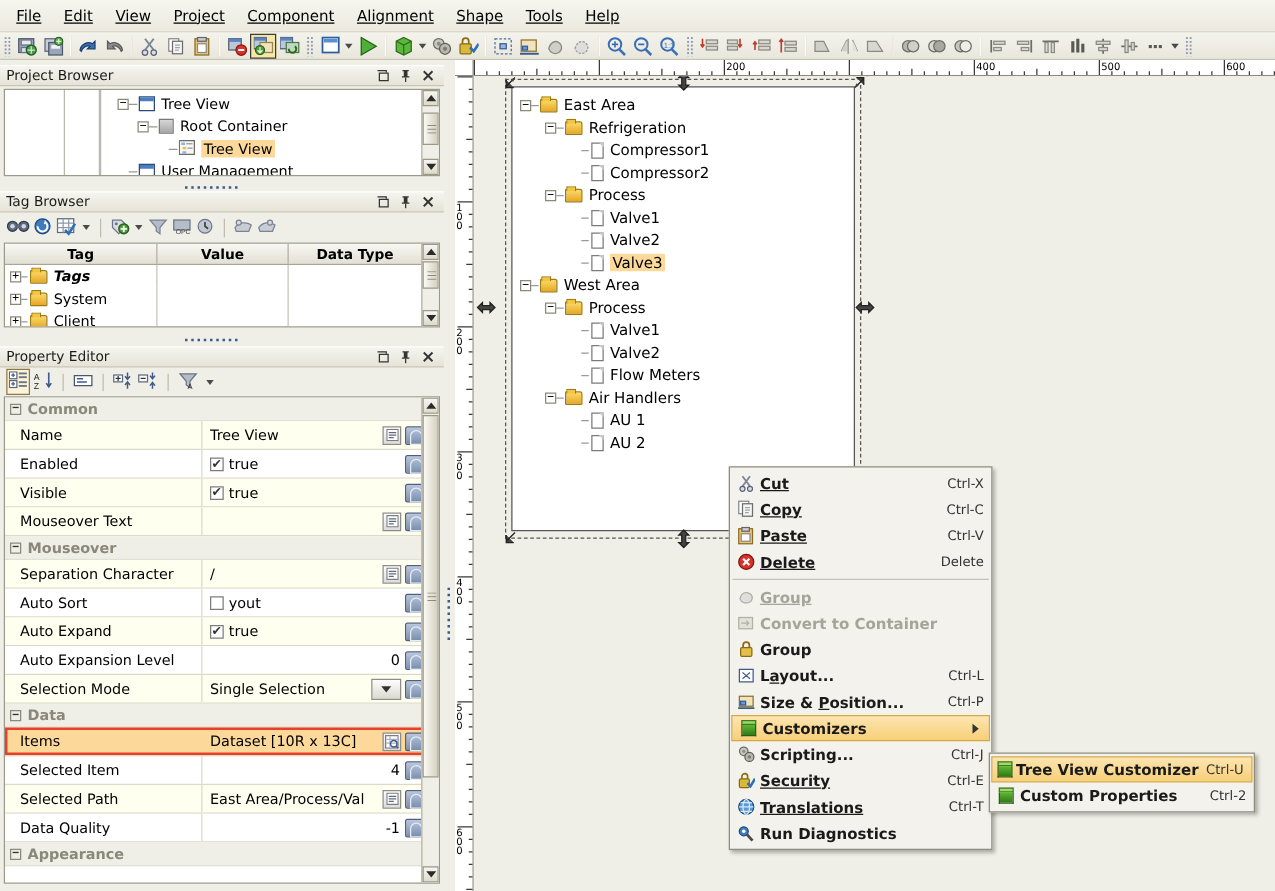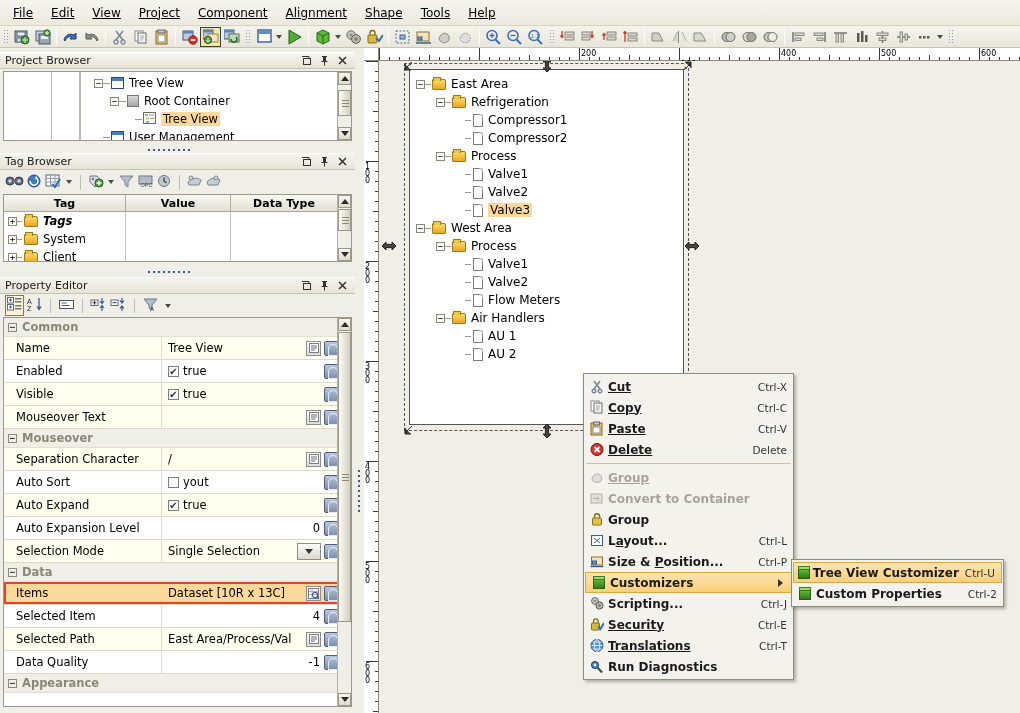--- a/index.html
+++ b/index.html
@@ -1445,21 +1445,21 @@
             <circle cx="5" cy="6" r="3.6" fill="#3f7bc0" stroke="#1e4a7d"></circle>
             <circle cx="5" cy="6" r="1.4" fill="#fff"></circle>
             <path d="M7.5 8.5l4.5 5" stroke="#4a4a44" stroke-width="2.2"></path>
           </svg>
       </span>
       <span class="ci-lbl">Run Diagnostics</span>
       <span class="ci-key"></span>
     </div>
   </div>
 
-  <div class="ctxmenu" style="left:791px; top:559px; width:213px;">
+  <div class="ctxmenu" style="left:791px; top:602px; width:213px;">
     <div class="ctx-item hi">
       <span class="ci-ico">
         <span class="ico-cube">
             <span class="top"></span>
             <span class="bd"></span>
           </span>
       </span>
       <span class="ci-lbl">Tree View Customizer</span>
       <span class="ci-key" style="padding-left:6px;">Ctrl-U</span>
     </div>

